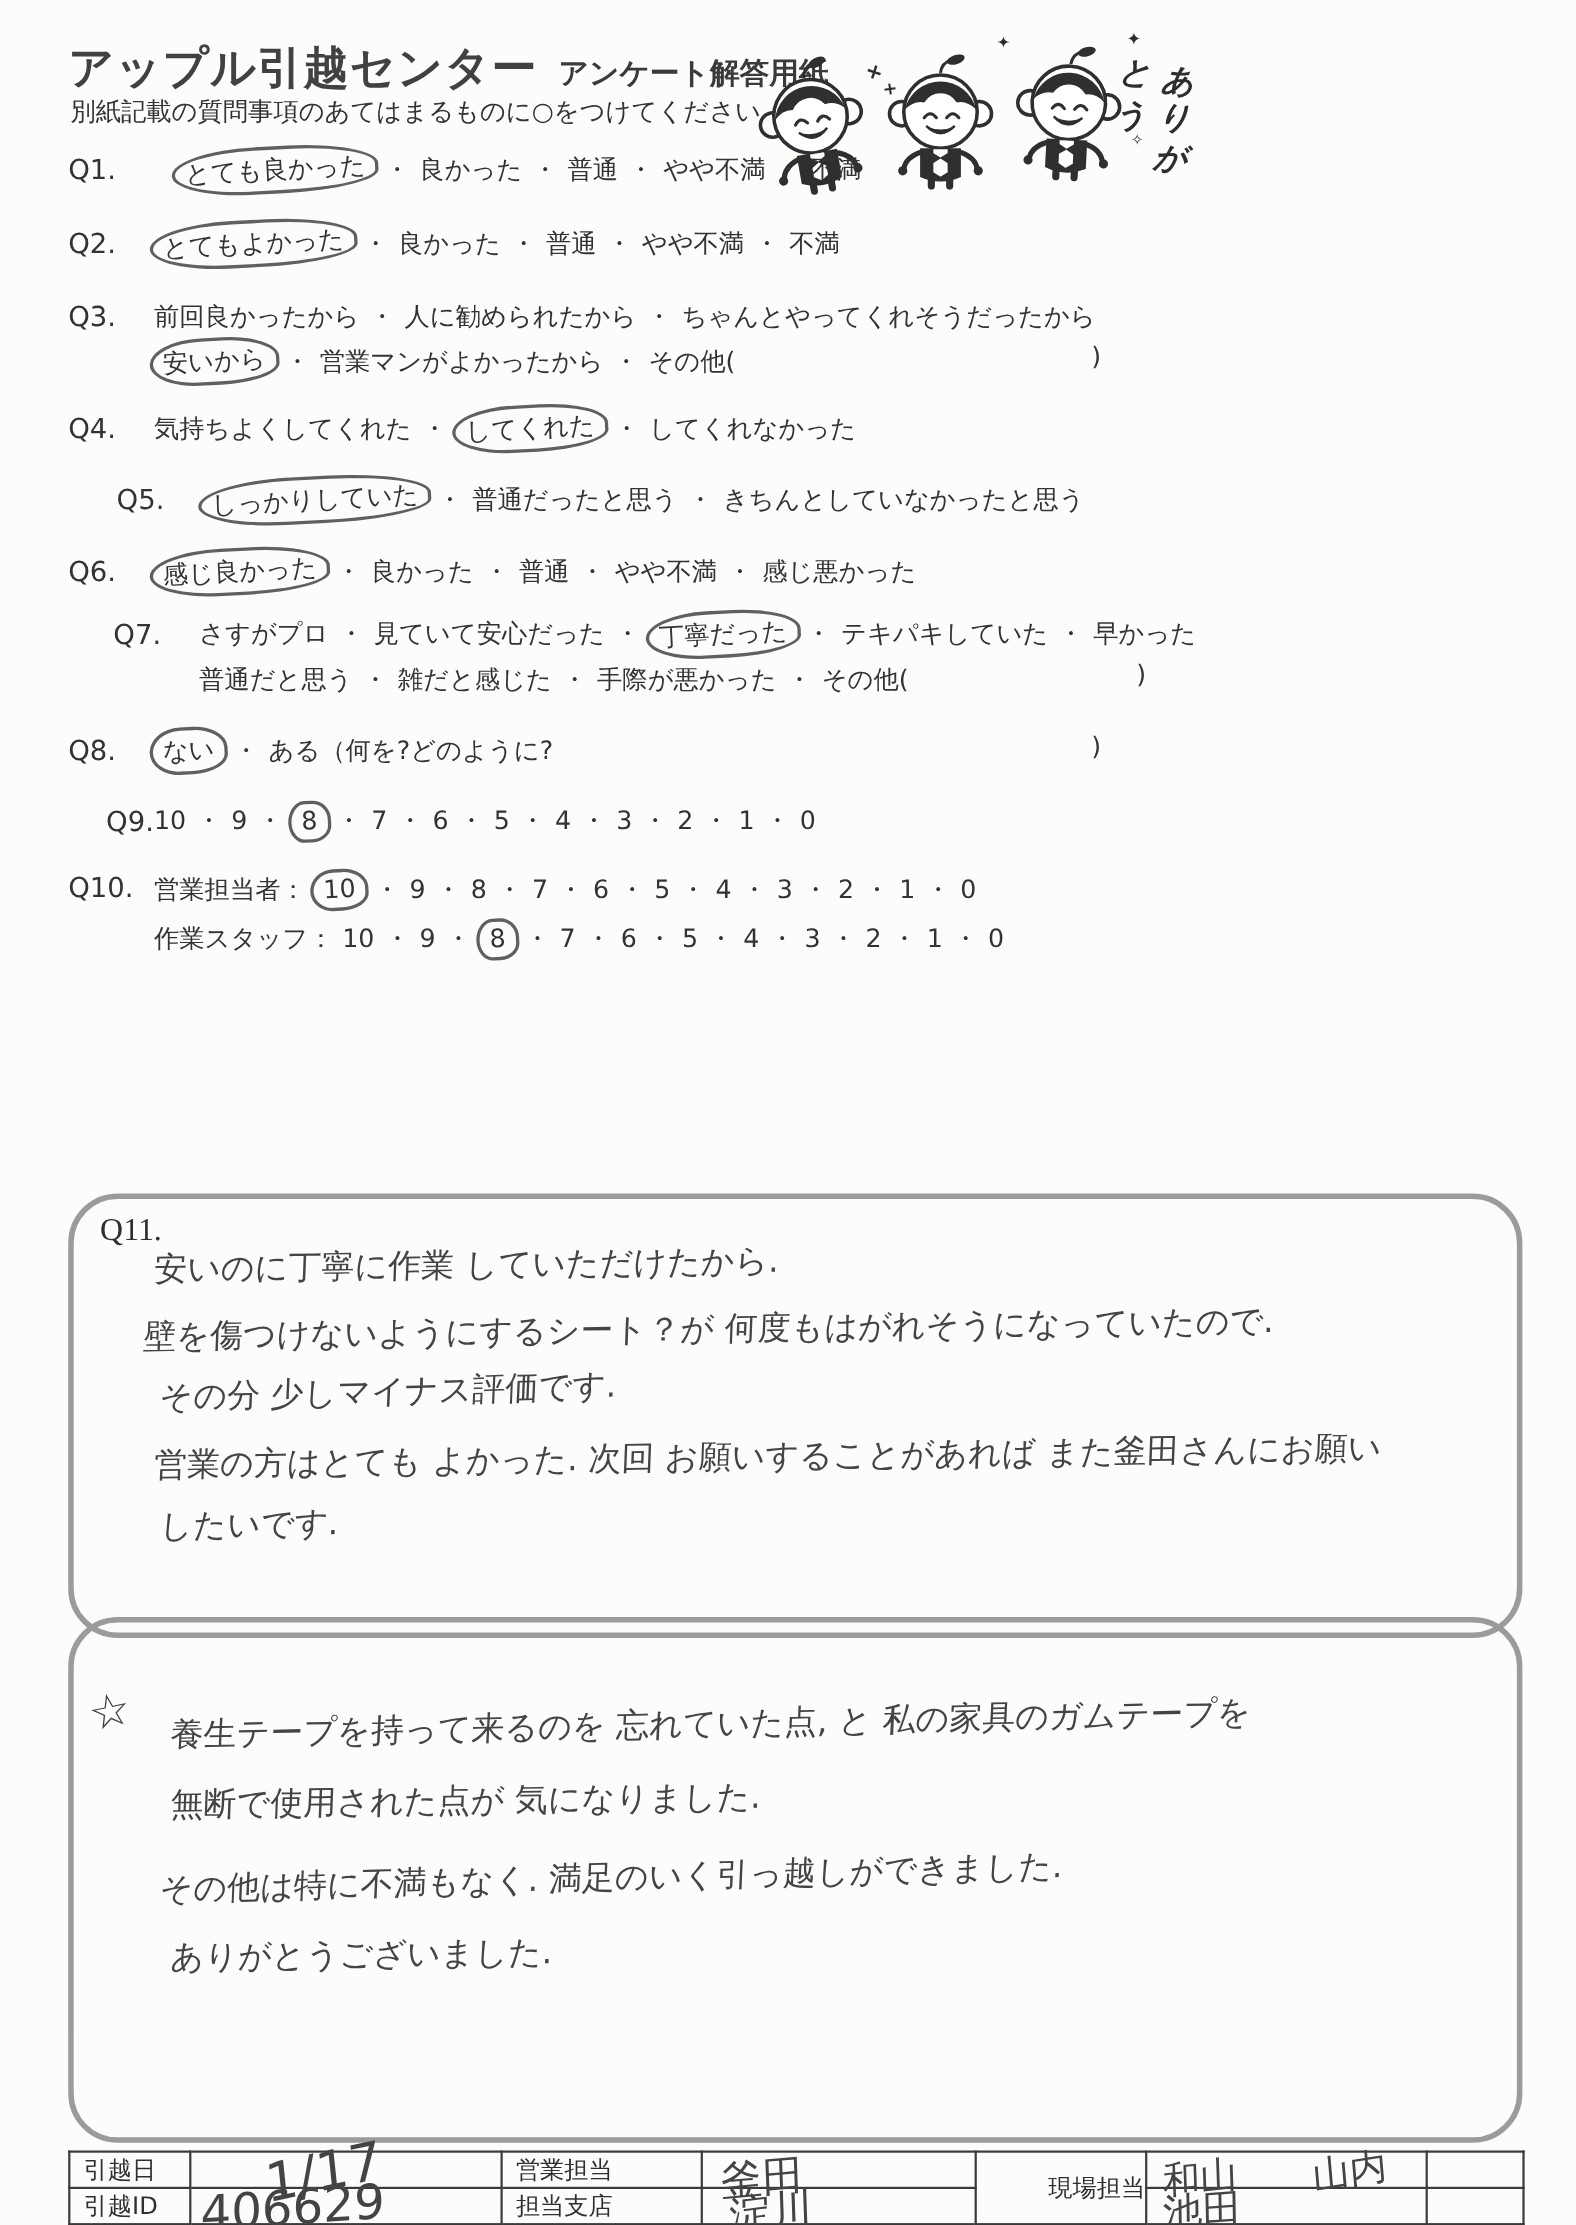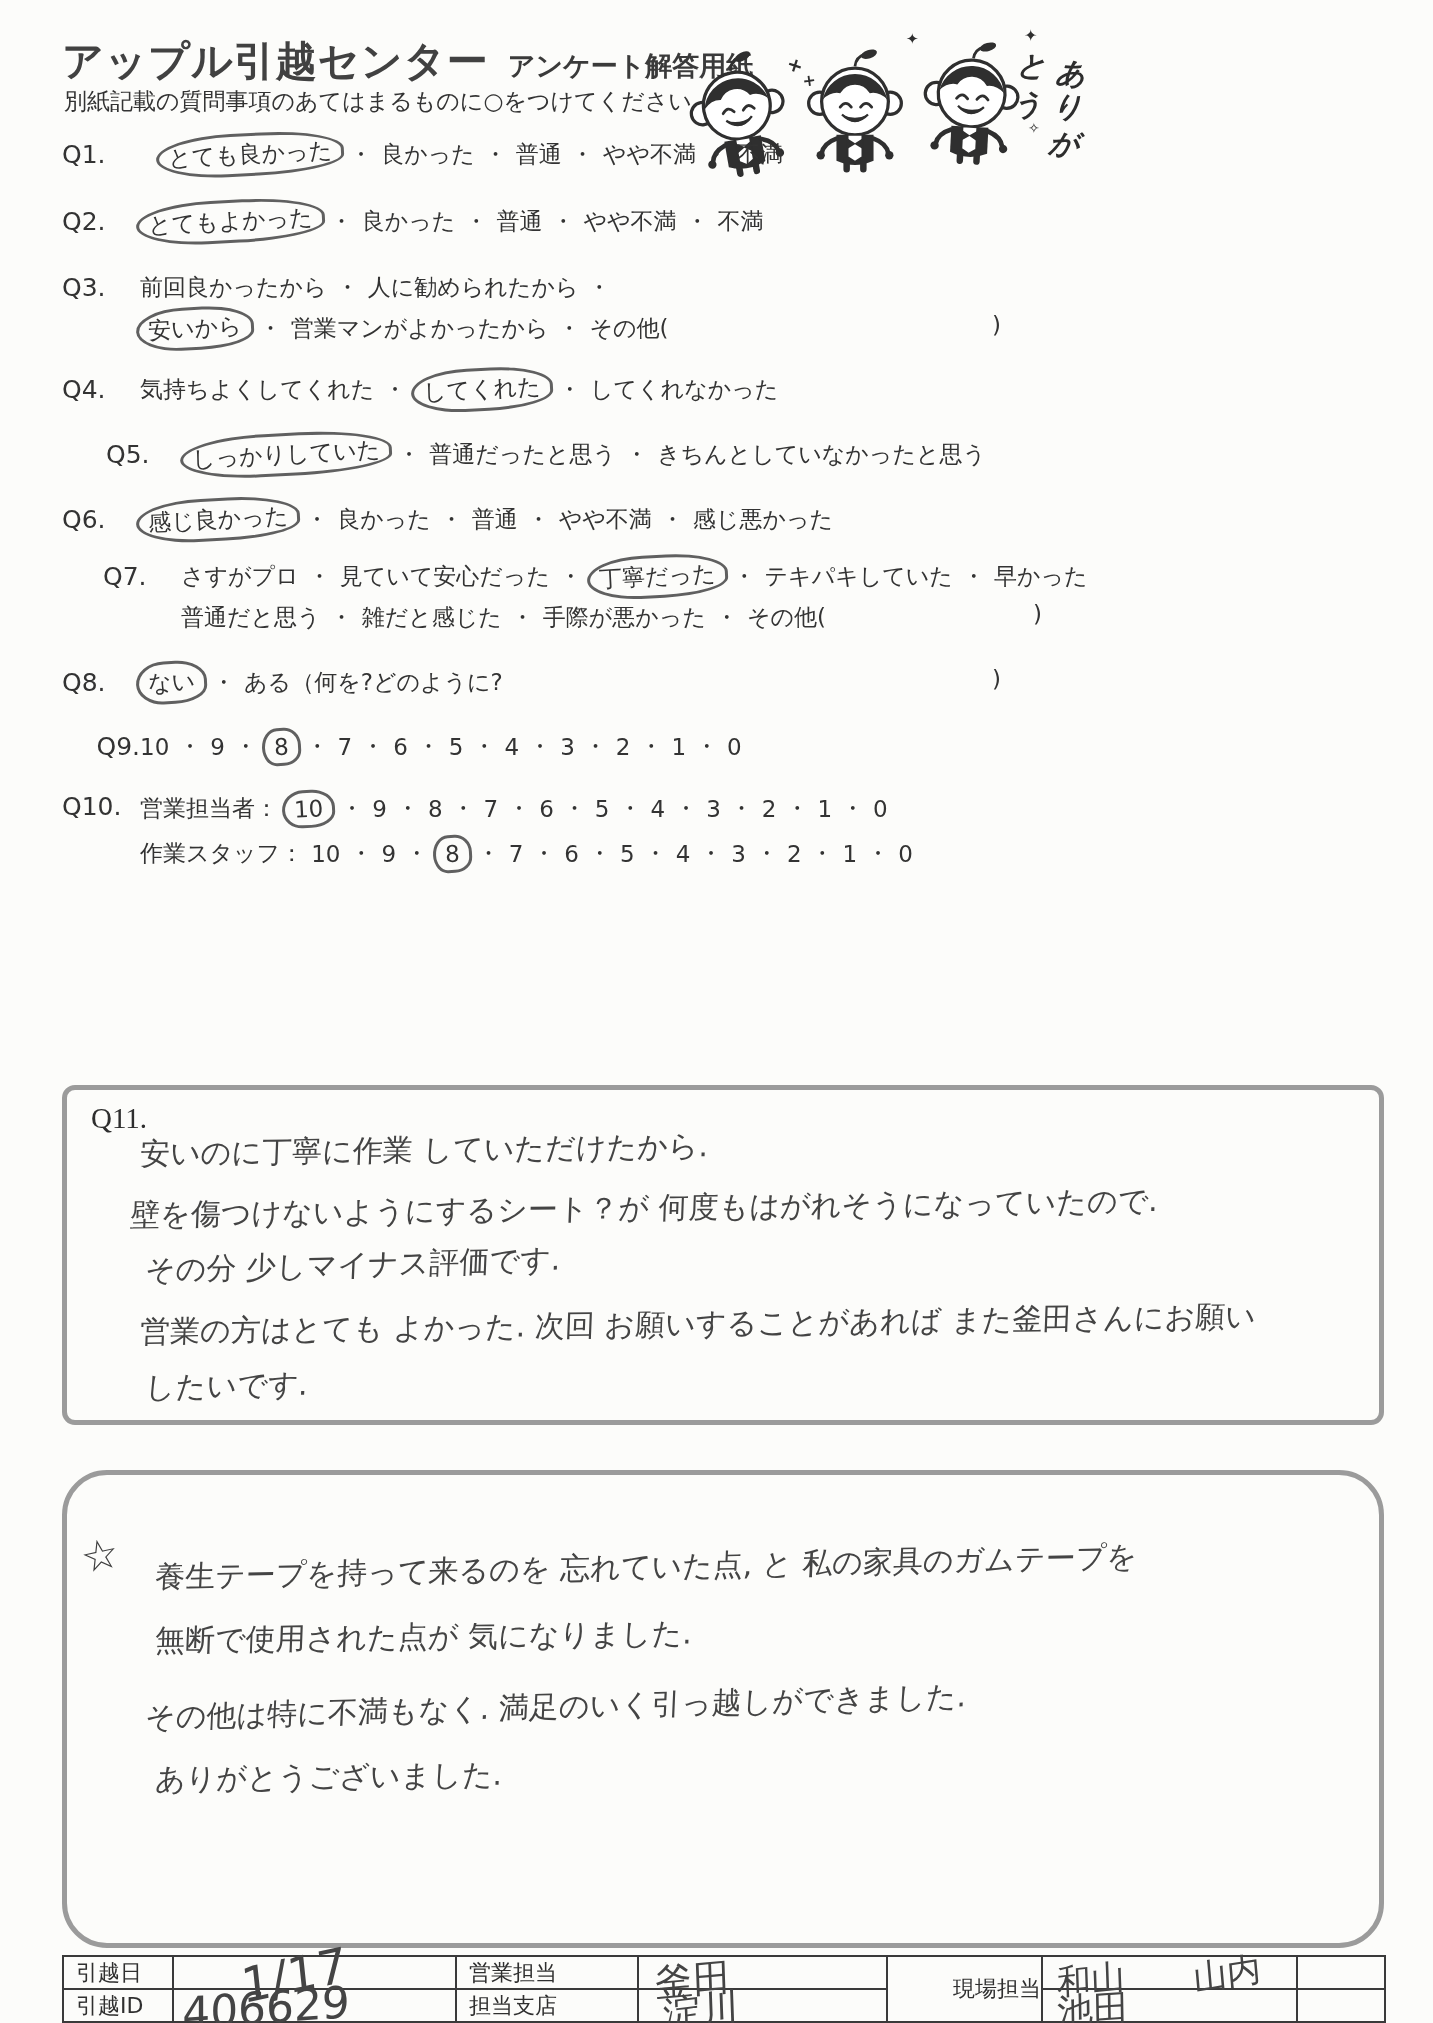--- a/index.html
+++ b/index.html
@@ -51,21 +51,21 @@
   }
   .sep{margin:0 9px;color:#333;}
   .q-prefix{margin-right:8px;color:#333;}
   .q-tail{position:absolute;left:852px;top:4px;color:#333;}
   
   .big-box{
     position:absolute;left:62px;width:1322px;
     border:5px solid #9b9b9b;border-radius:45px;
     background:transparent;box-sizing:border-box;
   }
-  .box-q11{top:1085px;height:340px;border-radius:13px;}
+  .box-q11{top:1085px;height:404px;}
   .box-star{top:1470px;height:478px;}
   .q11-label{position:absolute;left:24px;top:12px;font-family:"Liberation Serif","DejaVu Serif",serif;font-size:29px;color:#2e2e2e;}
   .hw{color:#444;white-space:nowrap;}
   .hw-line{position:absolute;font-size:30px;transform:rotate(-0.8deg) skewX(-3deg);}
   .box-q11 .hw-line:nth-of-type(2){left:73px;top:40px;}
   .box-q11 .hw-line:nth-of-type(3){left:63px;top:98px;}
   .box-q11 .hw-line:nth-of-type(4){left:78px;top:155px;transform:rotate(-1.5deg) skewX(-4deg);}
   .box-q11 .hw-line:nth-of-type(5){left:73px;top:214px;}
   .box-q11 .hw-line:nth-of-type(6){left:78px;top:276px;transform:rotate(-1deg) skewX(-5deg);}
   .star-glyph{position:absolute;left:14px;top:56px;font-size:42px;color:#3f3f3f;transform:rotate(-12deg);}
@@ -181,20 +181,21 @@
         </div>
       </div>
       <div class="question" data-name="question-3" style="top: 267px;">
         <span class="q-label" data-name="question-number">Q3.</span>
         <div class="q-rows" data-name="question-rows">
           <div class="q-row" data-name="question-options-row">
             <span class="option" data-name="option">前回良かったから</span>
             <span class="sep" data-name="option-separator">・</span>
             <span class="option" data-name="option">人に勧められたから</span>
             <span class="sep" data-name="option-separator">・</span>
+            <span class="option" data-name="option">ちゃんとやってくれそうだったから</span>
           </div>
           <div class="q-row" data-name="question-options-row">
             <span class="option circled" data-name="option-circled">安いから</span>
             <span class="sep" data-name="option-separator">・</span>
             <span class="option" data-name="option">営業マンがよかったから</span>
             <span class="sep" data-name="option-separator">・</span>
             <span class="option" data-name="option">その他(</span>
             <span class="q-tail" data-name="option-tail">)</span>
           </div>
         </div>

